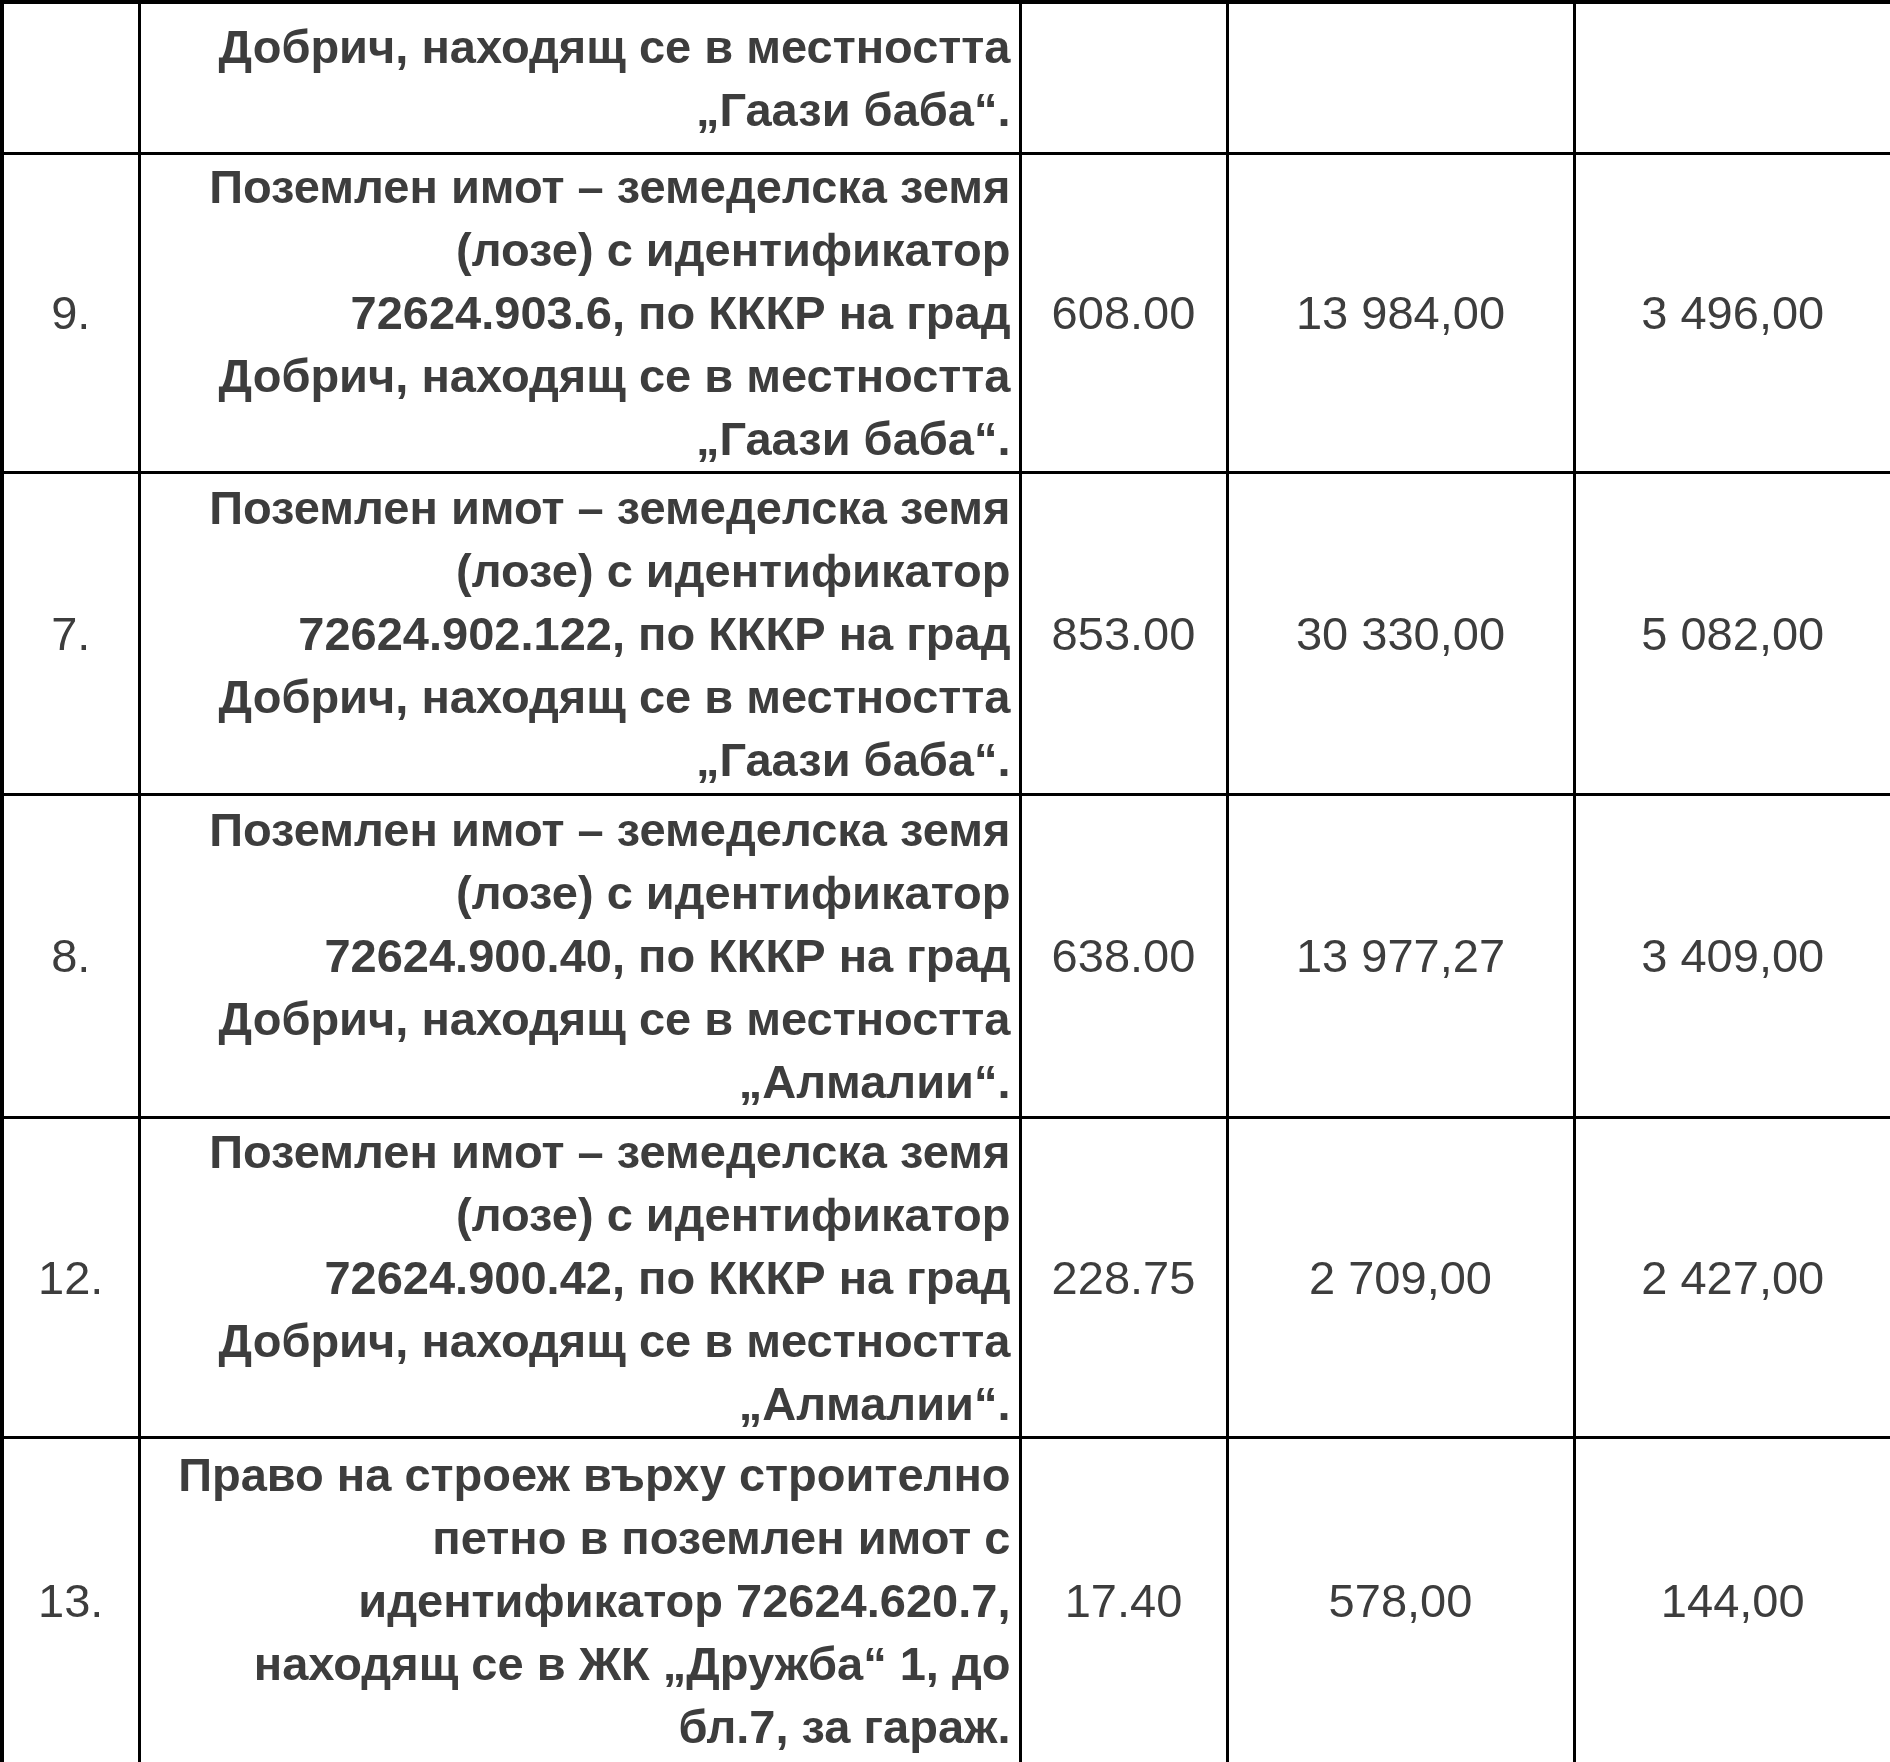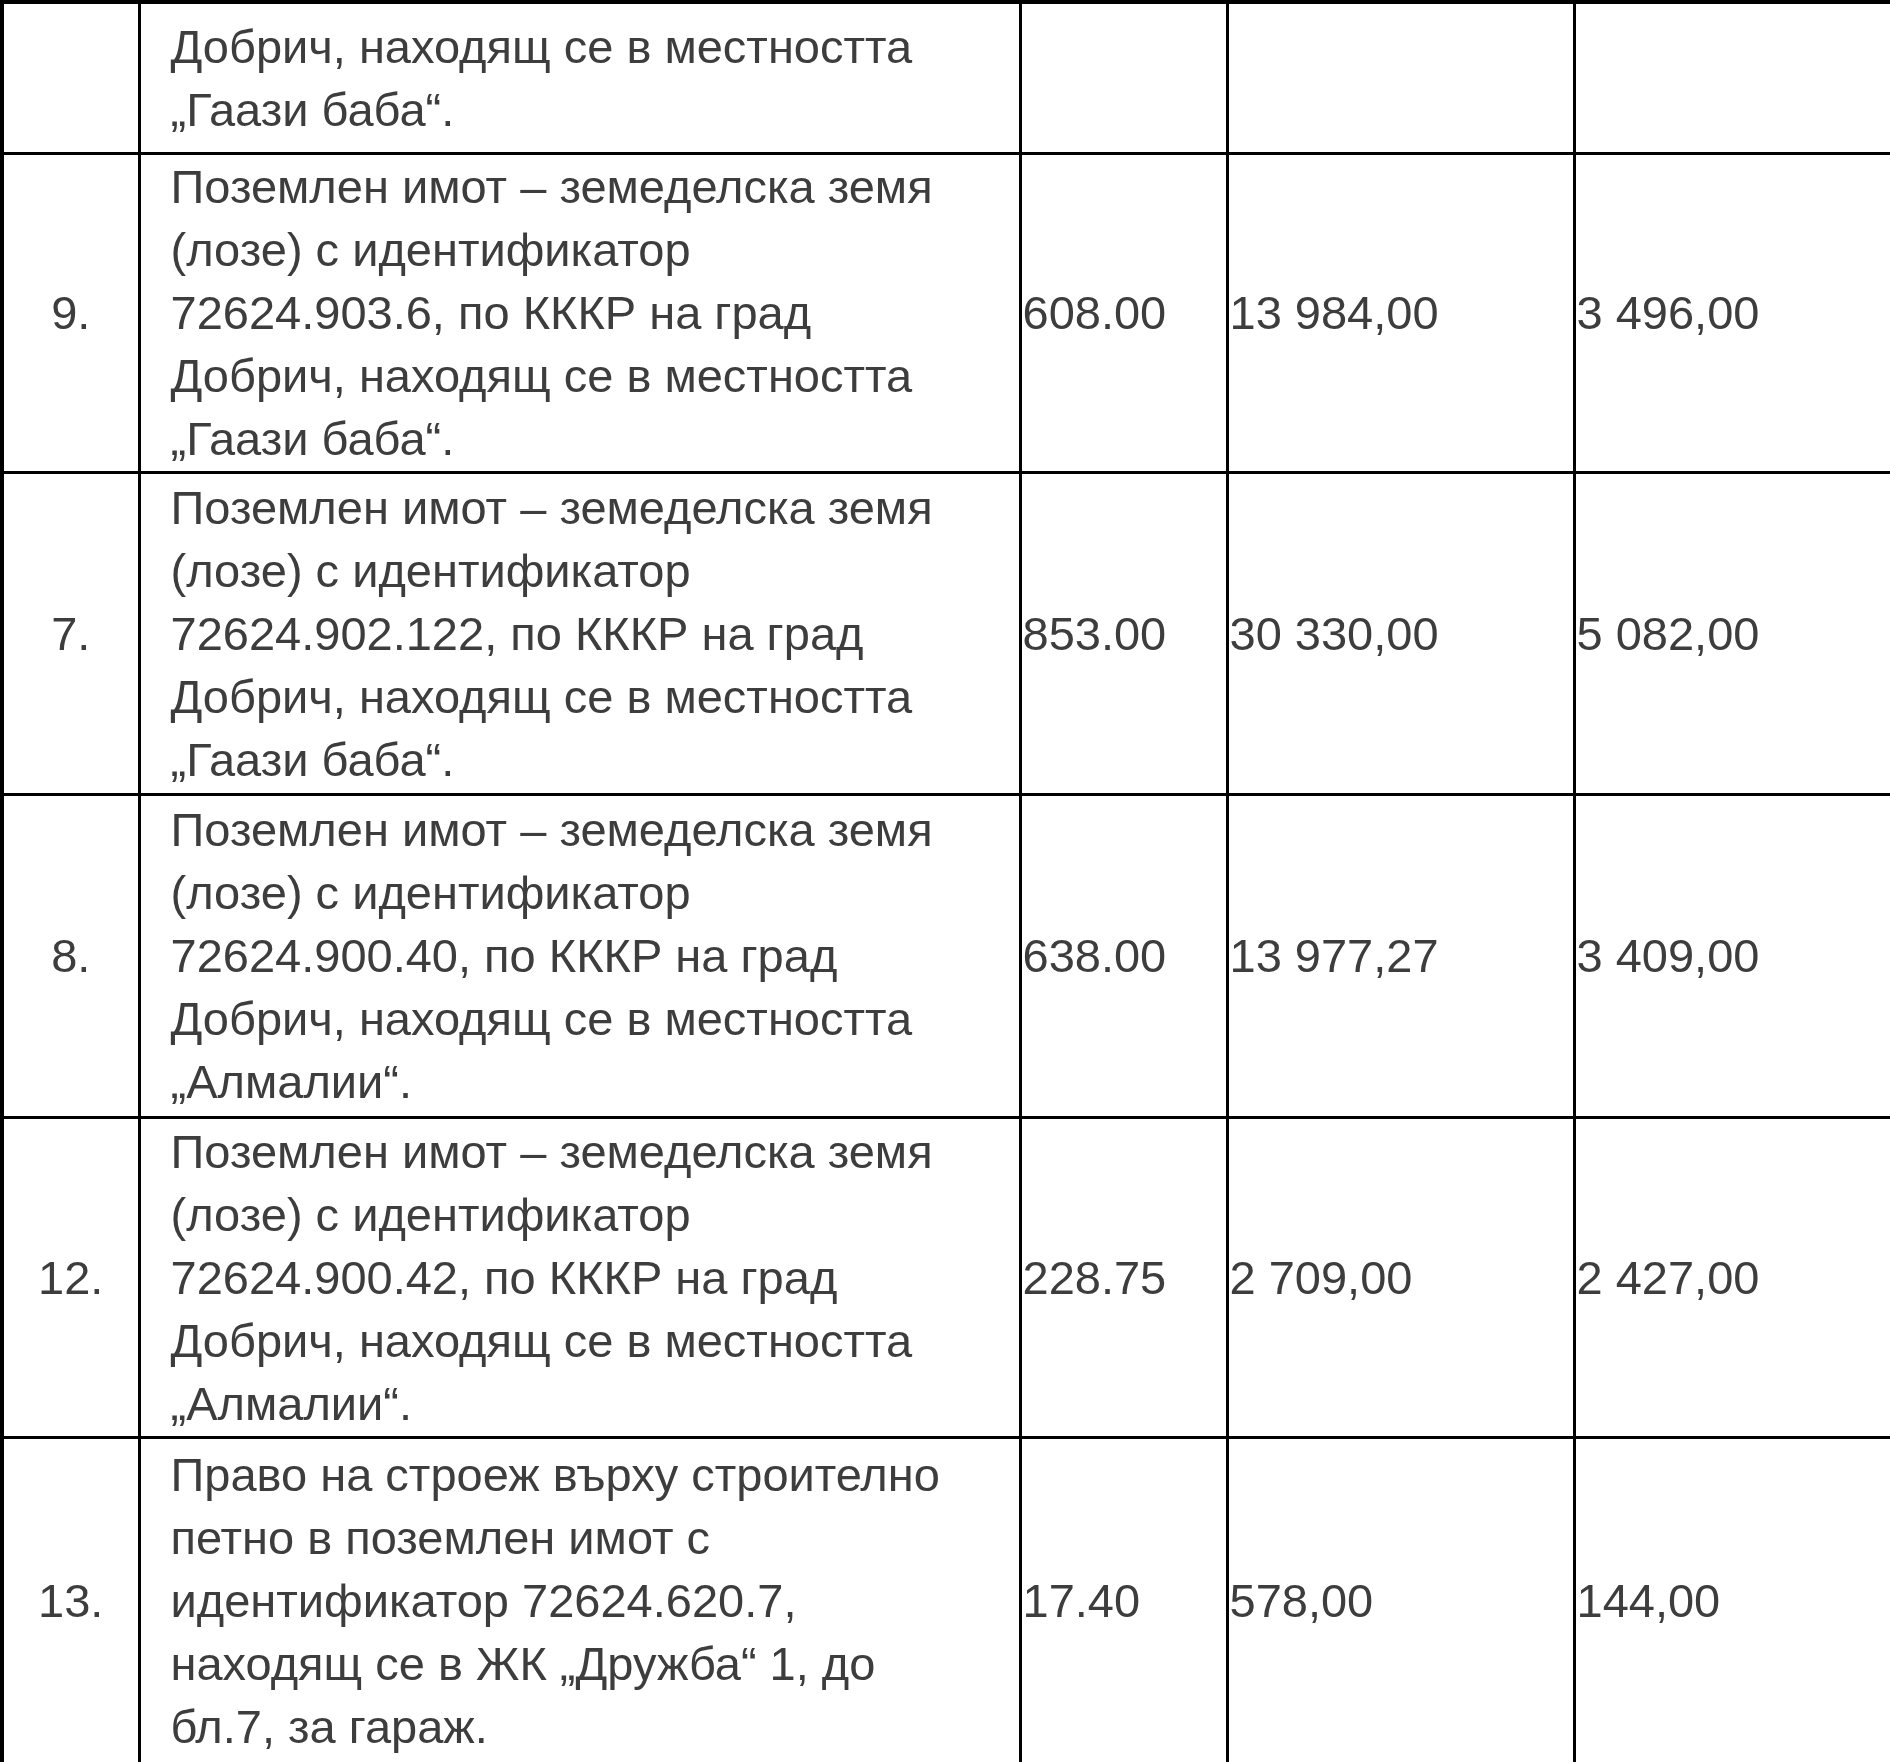--- a/index.html
+++ b/index.html
@@ -26,27 +26,28 @@
   table.props td {
     border: 3px solid #000000;
     overflow: hidden;
     vertical-align: middle;
   }
   td.num-cell {
     text-align: center;
     line-height: 63px;
   }
   td.desc-cell {
-    text-align: left;
+    text-align: right;
     white-space: pre;
     line-height: 63px;
-    padding: 0 8px 0 30px;
+    padding: 0 8px 0 19px;
+    font-weight: bold;
   }
   td.val-cell {
-    text-align: left;
+    text-align: center;
     white-space: pre;
     line-height: 63px;
   }
 </style>
 </head>
 <body>
 
 <table class="props">
   <colgroup>
     <col style="width:137px">

